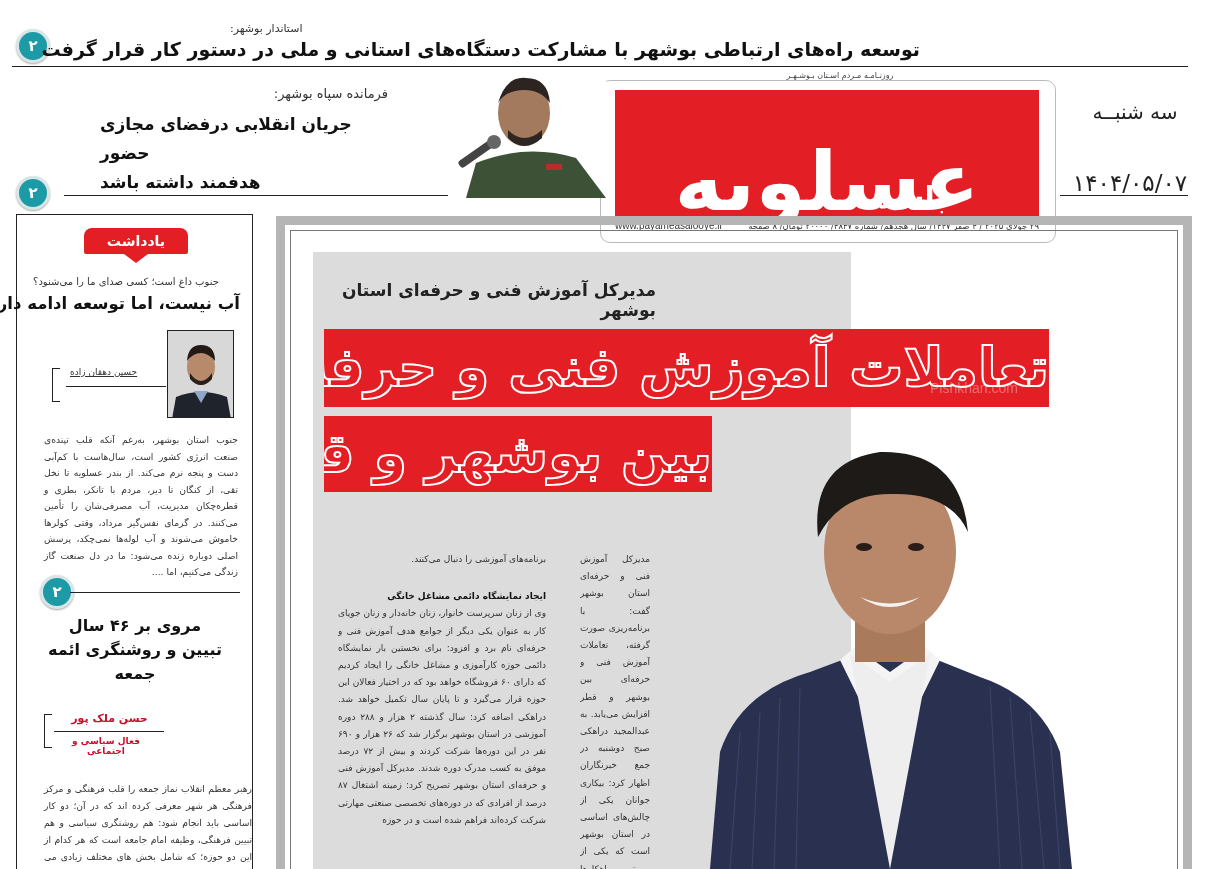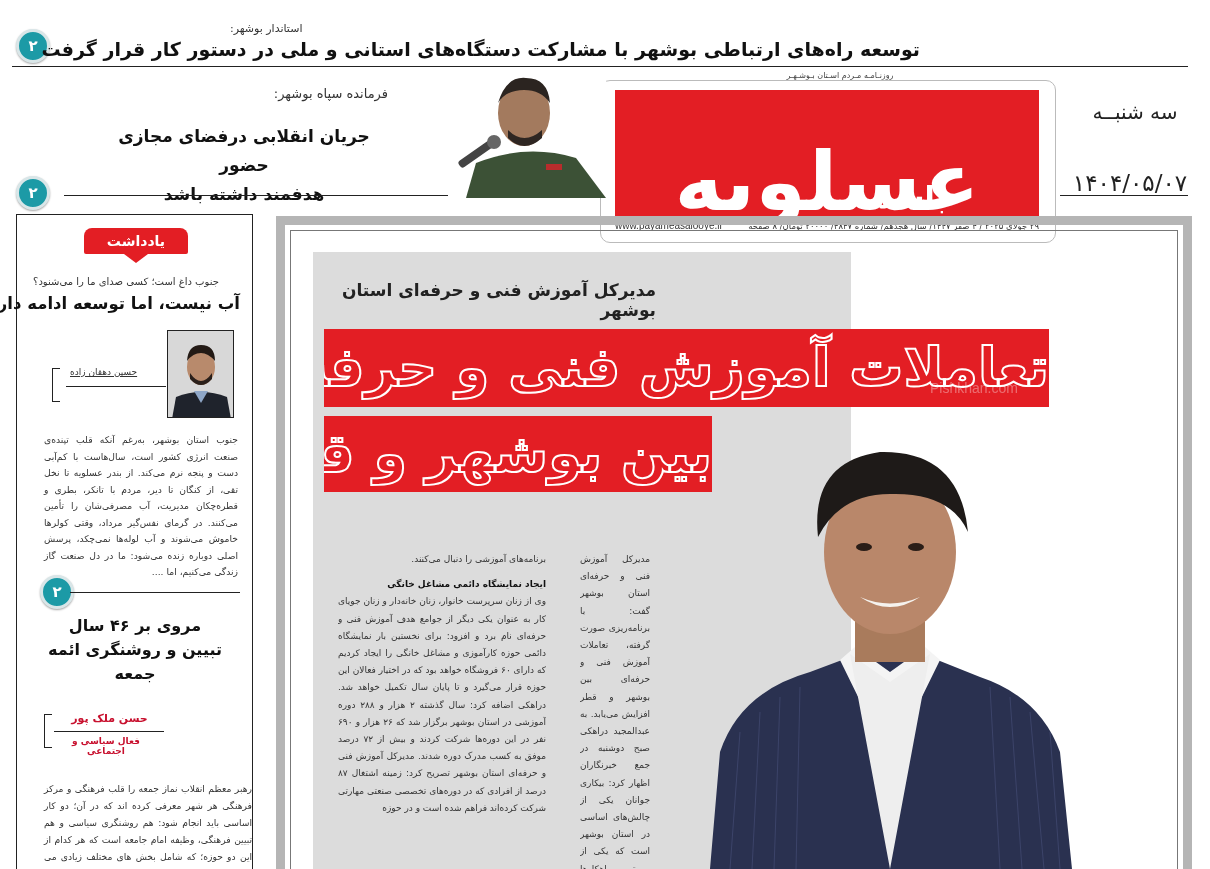--- a/index.html
+++ b/index.html
@@ -28,21 +28,21 @@
   .masthead-box { left: 600px; top: 80px; width: 456px; height: 163px; border: 1px solid #bbb; border-radius: 10px; background: #fff; }
   .masthead-tag { left: 770px; top: 71px; width: 140px; text-align: center; font-size: 8px; color: #444; background: #fff; }
   .masthead-logo { left: 615px; top: 90px; width: 424px; height: 127px; background: #e31e24; overflow: hidden; }
   .logo-word { position: absolute; left: 0; top: 6px; width: 424px; text-align: center; font-size: 82px; font-weight: bold; color: #fff; line-height: 100px; letter-spacing: -4px; margin-top: 36px; }
   .logo-sub { position: absolute; right: 92px; bottom: 2px; font-size: 30px; font-weight: bold; color: #fff; }
   .masthead-meta { left: 615px; top: 220px; width: 424px; display: flex; justify-content: space-between; align-items: center; font-size: 8.5px; color: #333; }
   .masthead-meta .url { font-family: "Liberation Sans", sans-serif; font-size: 10px; }
 
   
   .cmd-kicker { left: 200px; top: 86px; width: 188px; text-align: right; font-size: 13px; color: #333; }
-  .cmd-title { left: 100px; top: 110px; width: 288px; text-align: center; font-size: 17px; font-weight: bold; line-height: 29px; color: #111; margin-top: 12px; }
+  .cmd-title { left: 100px; top: 110px; width: 288px; text-align: left; font-size: 17px; font-weight: bold; line-height: 29px; color: #111; }
   .cmd-photo { left: 446px; top: 68px; width: 160px; height: 130px; overflow: hidden; }
 
   
   .left-col { left: 16px; top: 214px; width: 237px; height: 670px; border: 1px solid #222; }
   .note-tab { left: 84px; top: 228px; width: 104px; height: 26px; background: #e31e24; border-radius: 8px 8px 2px 2px; color: #fff; font-size: 14px; font-weight: bold; text-align: center; line-height: 26px; }
   .note-tab-arrow { left: 124px; top: 254px; width: 0; height: 0; border-left: 12px solid transparent; border-right: 12px solid transparent; border-top: 9px solid #e31e24; }
   .note-kicker { left: 26px; top: 276px; width: 200px; text-align: center; font-size: 10px; color: #333; }
   .note-title { left: 22px; top: 294px; width: 218px; text-align: center; font-size: 16.5px; font-weight: bold; color: #111; white-space: nowrap; }
   .note-photo { left: 167px; top: 330px; width: 67px; height: 88px; border: 1px solid #222; background: #ddd; overflow: hidden; }
   .author1 { left: 70px; top: 367px; width: 90px; text-align: left; font-size: 9px; color: #333; text-decoration: underline; }
@@ -62,21 +62,21 @@
   .story-gray { left: 313px; top: 252px; width: 538px; height: 617px; background: #dcdcdc; }
   .story-kicker { left: 320px; top: 280px; width: 336px; text-align: right; font-size: 17px; font-weight: bold; color: #222; }
   .red-bar1 { left: 324px; top: 329px; width: 725px; height: 78px; background: #e31e24; }
   .red-bar2 { left: 324px; top: 416px; width: 388px; height: 76px; background: #e31e24; }
   .hl1 { left: 324px; top: 329px; width: 725px; height: 78px; text-align: center; font-size: 54px; font-weight: bold; color: #e31e24; -webkit-text-stroke: 2px #fff; line-height: 78px; white-space: nowrap; overflow: hidden; }
   .hl2 { left: 324px; top: 416px; width: 388px; height: 76px; text-align: center; font-size: 54px; font-weight: bold; color: #e31e24; -webkit-text-stroke: 2px #fff; line-height: 76px; white-space: nowrap; overflow: hidden; }
   .watermark { left: 930px; top: 380px; font-family: "Liberation Sans", sans-serif; font-size: 14px; color: rgba(255,255,255,0.35); }
 
   .col-right { left: 580px; top: 551px; width: 70px; text-align: justify; font-size: 9px; line-height: 17.2px; color: #333; overflow: hidden; height: 318px; }
   .col-left { left: 338px; top: 551px; width: 208px; text-align: justify; font-size: 9px; line-height: 17.2px; color: #333; overflow: hidden; height: 318px; }
-  .col-left .sub { font-weight: bold; color: #111; margin-top: 8px; display: block; }
+  .col-left .sub { font-weight: bold; color: #111; margin-top: 20px; display: block; }
 
   .person { left: 700px; top: 432px; width: 380px; height: 437px; overflow: hidden; }
 </style>
 </head>
 <body>
 
 <div class="abs badge" style="left:16px;top:29px;">۲</div>
 <div class="abs top-kicker rtl">استاندار بوشهر:</div>
 <a class="abs top-headline rtl">توسعه راه‌های ارتباطی بوشهر با مشارکت دستگاه‌های استانی و ملی در دستور کار قرار گرفت</a>
 <div class="abs rule" style="left:12px;top:66px;width:1176px;"></div>

